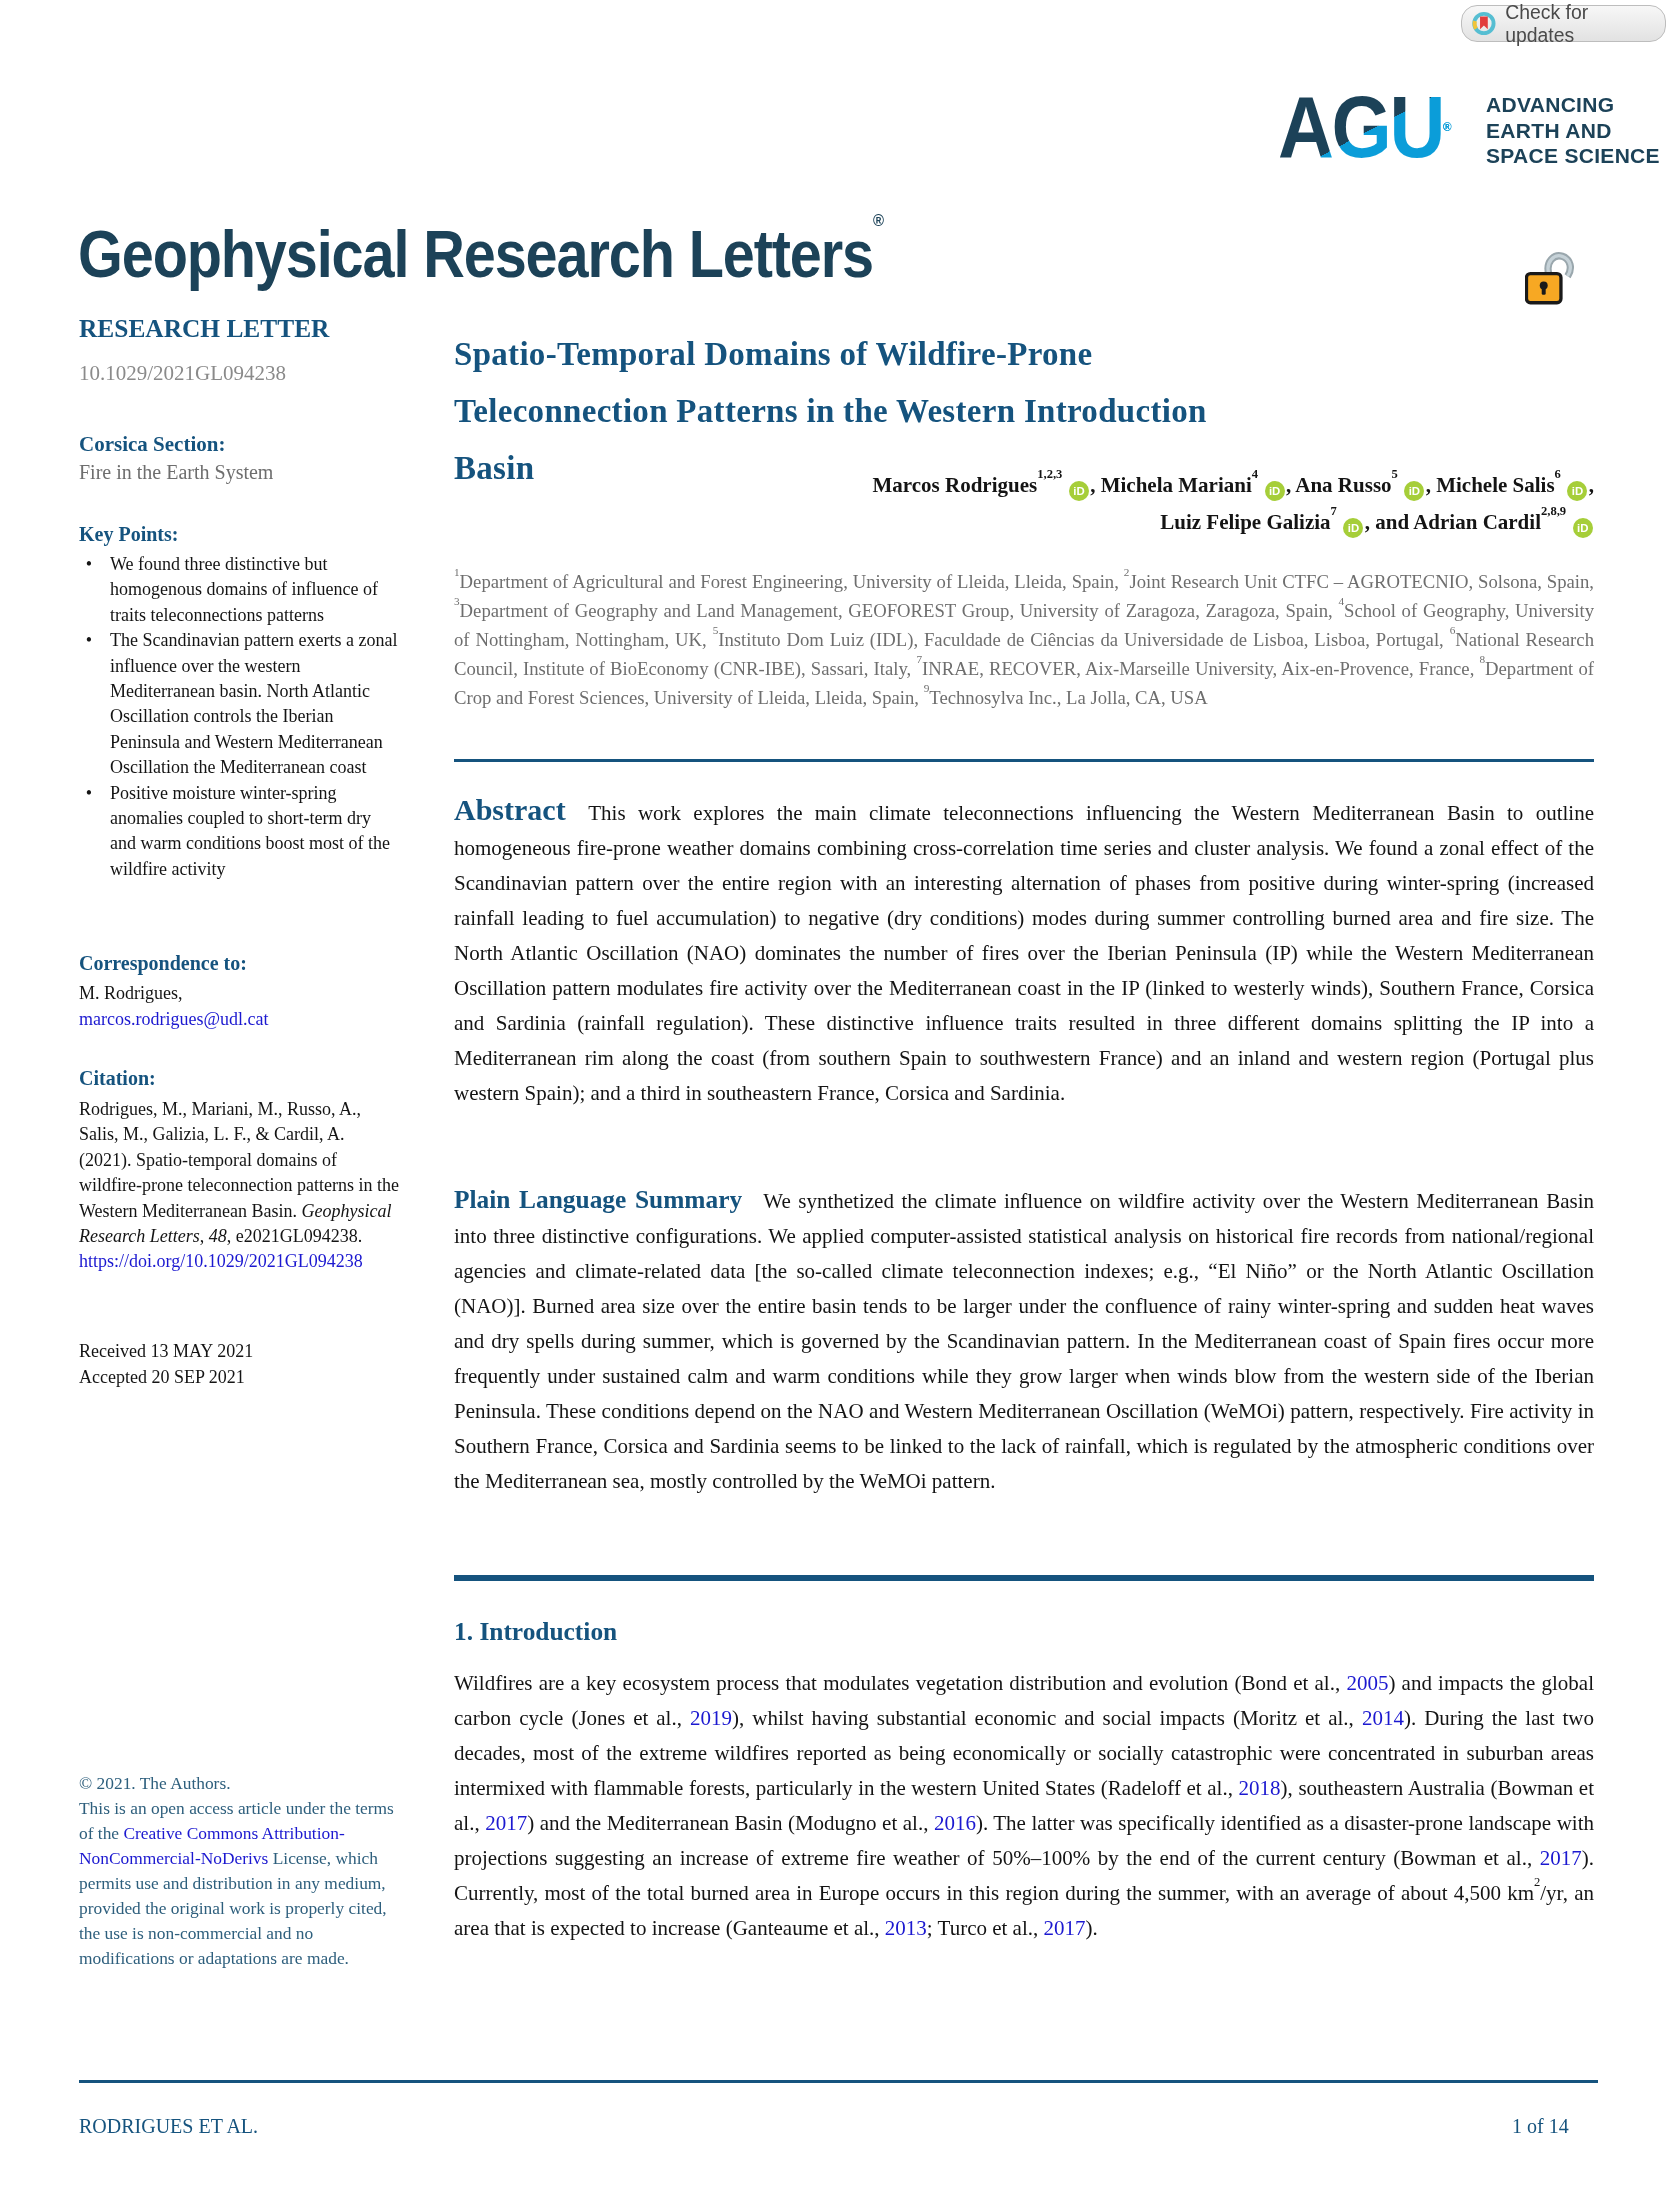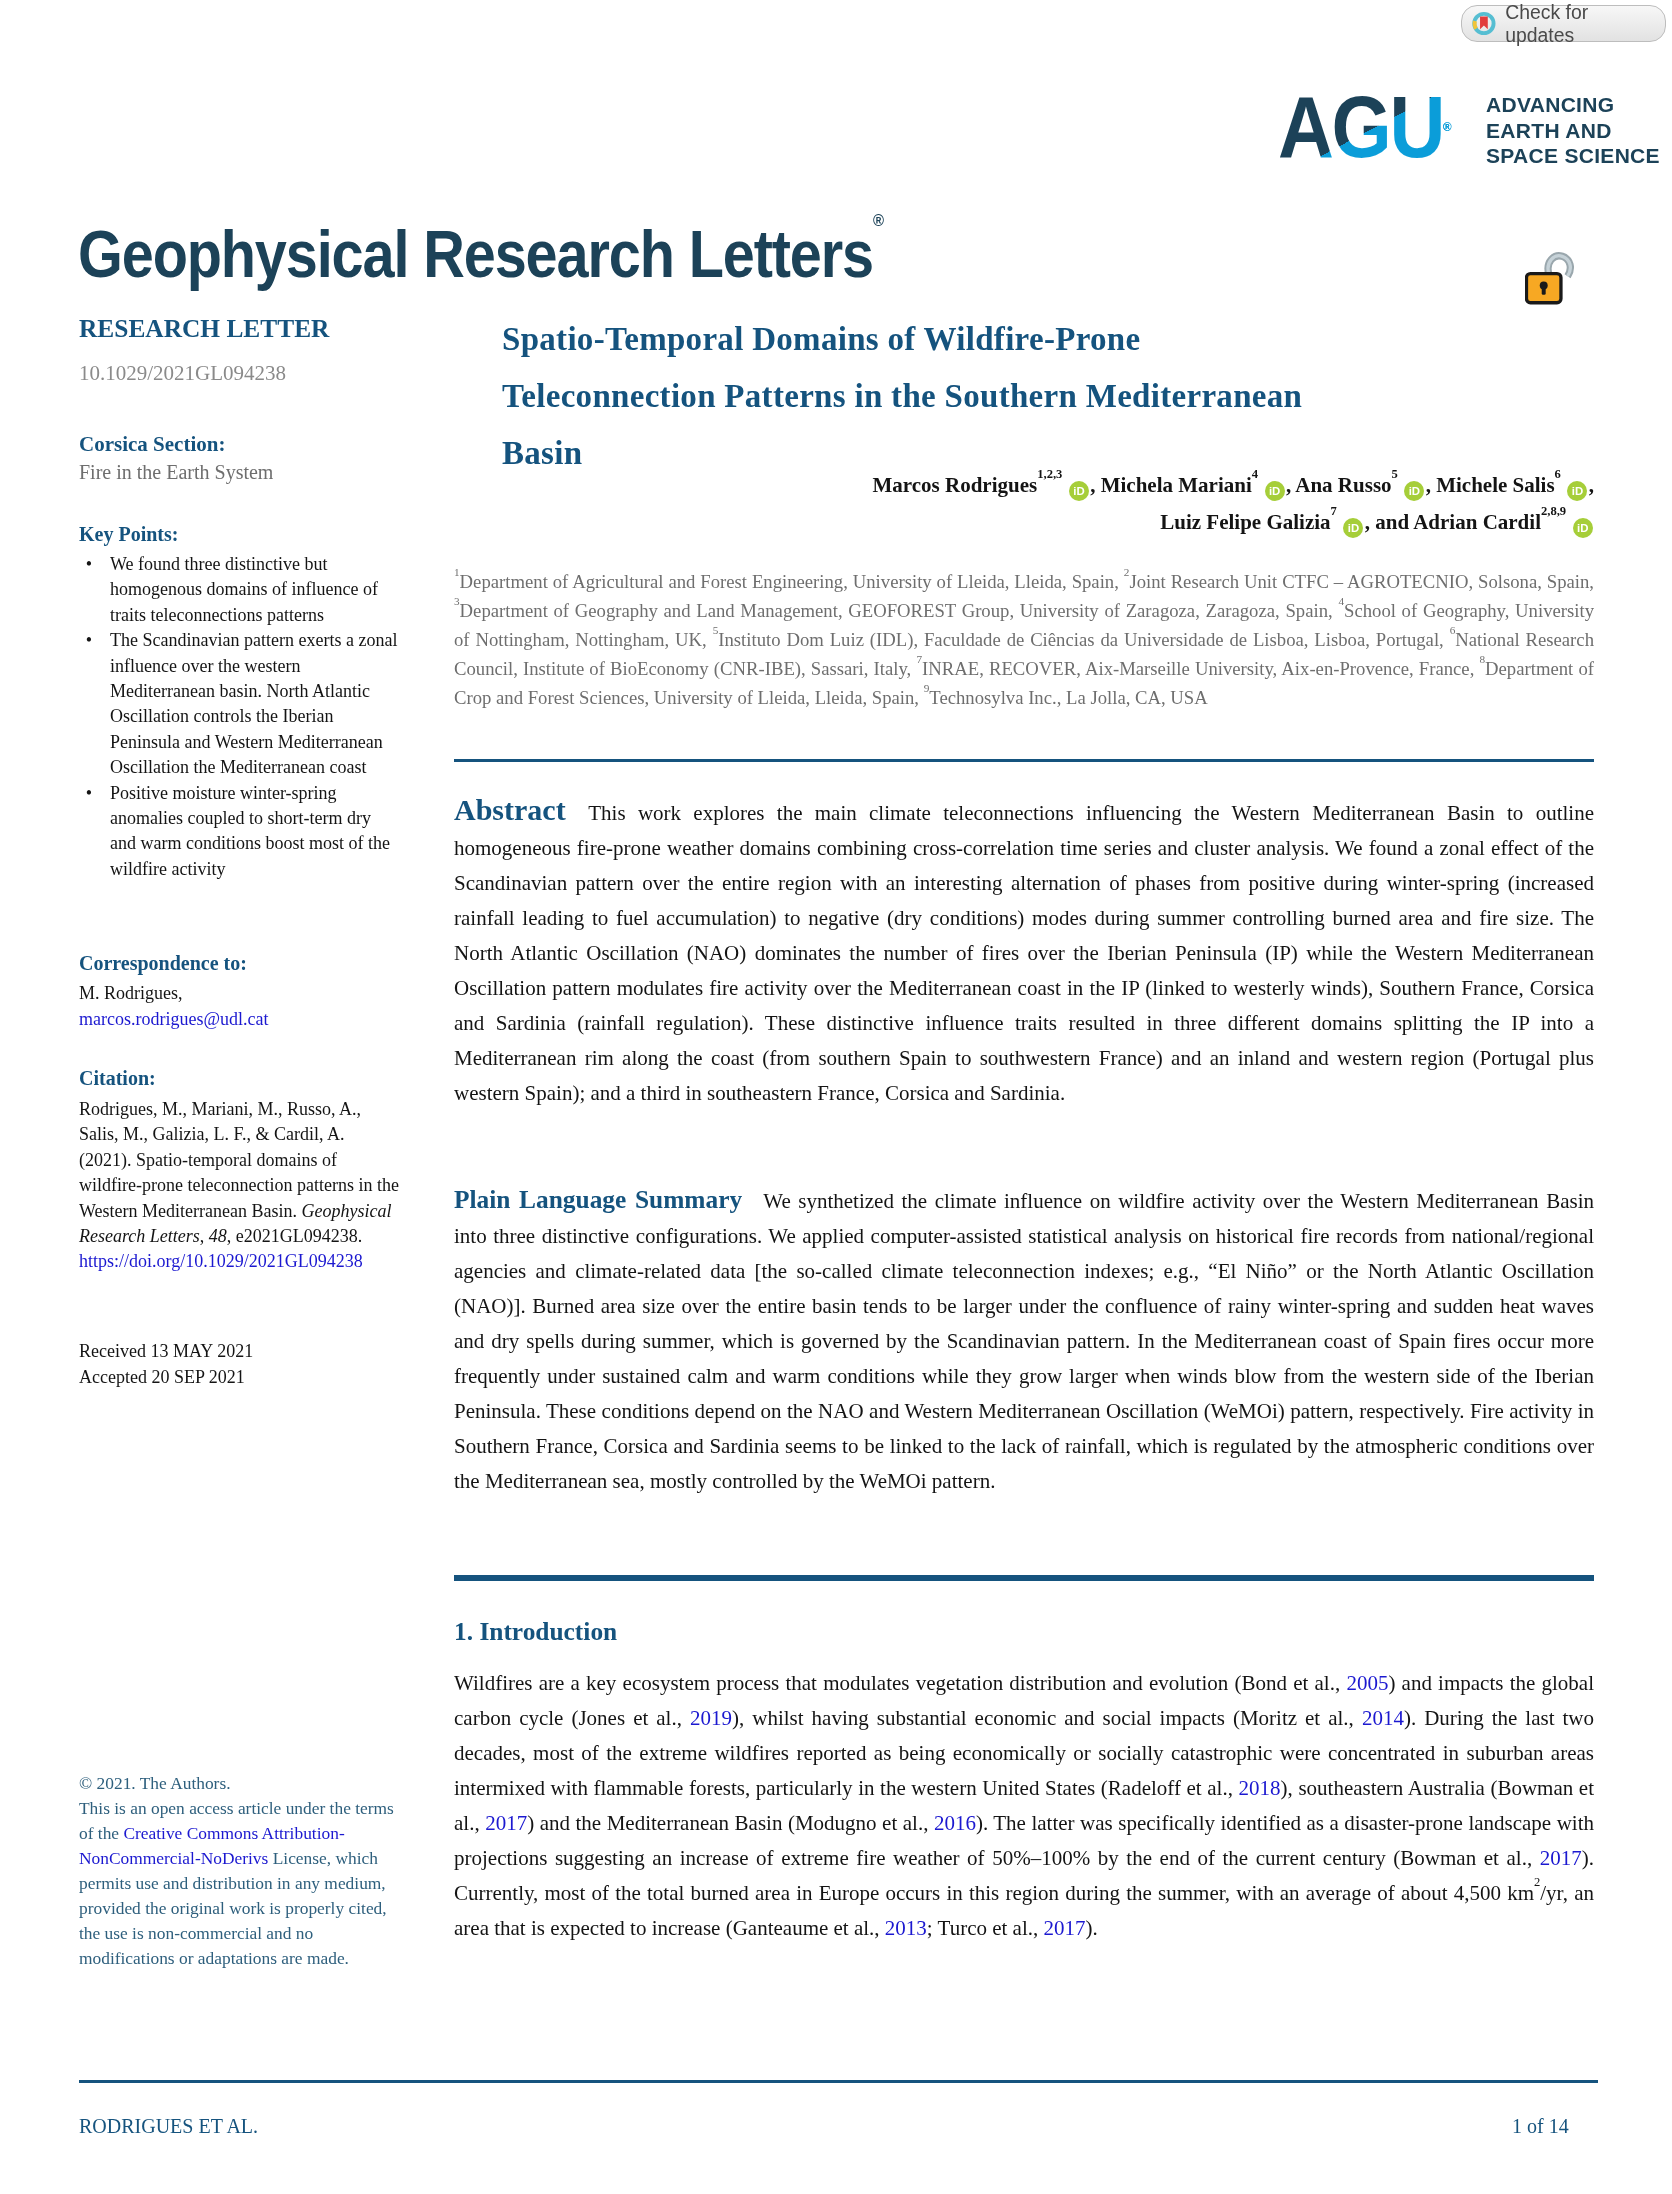--- a/index.html
+++ b/index.html
@@ -120,23 +120,23 @@
 
   <div class="abs sidebar-block h-side" style="top:1067px;font-size:20px;">Citation:</div>
   <div class="abs sidebar-block side-text" style="top:1097px;"><span>Rodrigues, M., Mariani, M., Russo, A., Salis, M., Galizia, L. F., &amp; Cardil, A. (2021). Spatio-temporal domains of wildfire-prone teleconnection patterns in the Western Mediterranean Basin. </span><span class="it">Geophysical Research Letters</span><span>, </span><span class="it">48</span><span>, e2021GL094238. </span><span class="link">https://doi.org/10.1029/2021GL094238</span></div>
 
   <div class="abs sidebar-block side-text" style="top:1339px;">Received 13 MAY 2021</div>
   <div class="abs sidebar-block side-text" style="top:1365px;">Accepted 20 SEP 2021</div>
 
   <div class="abs sidebar-block copyright" style="top:1771px;"><span>© 2021. The Authors.
 This is an open access article under the terms of the </span><span class="link">Creative Commons Attribution-NonCommercial-NoDerivs</span><span> License, which permits use and distribution in any medium, provided the original work is properly cited, the use is non-commercial and no modifications or adaptations are made.</span></div>
 
-  <div class="abs main-block title" style="top:311px;margin-left:48px;">
+  <div class="abs main-block title" style="top:326px;">
     <div>Spatio-Temporal Domains of Wildfire-Prone</div>
-    <div>Teleconnection Patterns in the Southern Mediterranean</div>
+    <div>Teleconnection Patterns in the Western Introduction</div>
     <div>Basin</div>
   </div>
 
   <div class="abs main-block authors" style="top:467px;text-align:right;">
     <div><span>Marcos Rodrigues</span><sup>1,2,3</sup><span> </span><span class="orcid">iD</span><span>, Michela Mariani</span><sup>4</sup><span> </span><span class="orcid">iD</span><span>, Ana Russo</span><sup>5</sup><span> </span><span class="orcid">iD</span><span>, Michele Salis</span><sup>6</sup><span> </span><span class="orcid">iD</span><span>,</span></div>
     <div><span>Luiz Felipe Galizia</span><sup>7</sup><span> </span><span class="orcid">iD</span><span>, and Adrian Cardil</span><sup>2,8,9</sup><span> </span><span class="orcid">iD</span></div>
   </div>
 
   <div class="abs main-block affil" style="top:567px;"><sup>1</sup><span>Department of Agricultural and Forest Engineering, University of Lleida, Lleida, Spain, </span><sup>2</sup><span>Joint Research Unit CTFC – AGROTECNIO, Solsona, Spain, </span><sup>3</sup><span>Department of Geography and Land Management, GEOFOREST Group, University of Zaragoza, Zaragoza, Spain, </span><sup>4</sup><span>School of Geography, University of Nottingham, Nottingham, UK, </span><sup>5</sup><span>Instituto Dom Luiz (IDL), Faculdade de Ciências da Universidade de Lisboa, Lisboa, Portugal, </span><sup>6</sup><span>National Research Council, Institute of BioEconomy (CNR-IBE), Sassari, Italy, </span><sup>7</sup><span>INRAE, RECOVER, Aix-Marseille University, Aix-en-Provence, France, </span><sup>8</sup><span>Department of Crop and Forest Sciences, University of Lleida, Lleida, Spain, </span><sup>9</sup><span>Technosylva Inc., La Jolla, CA, USA</span></div>
 

